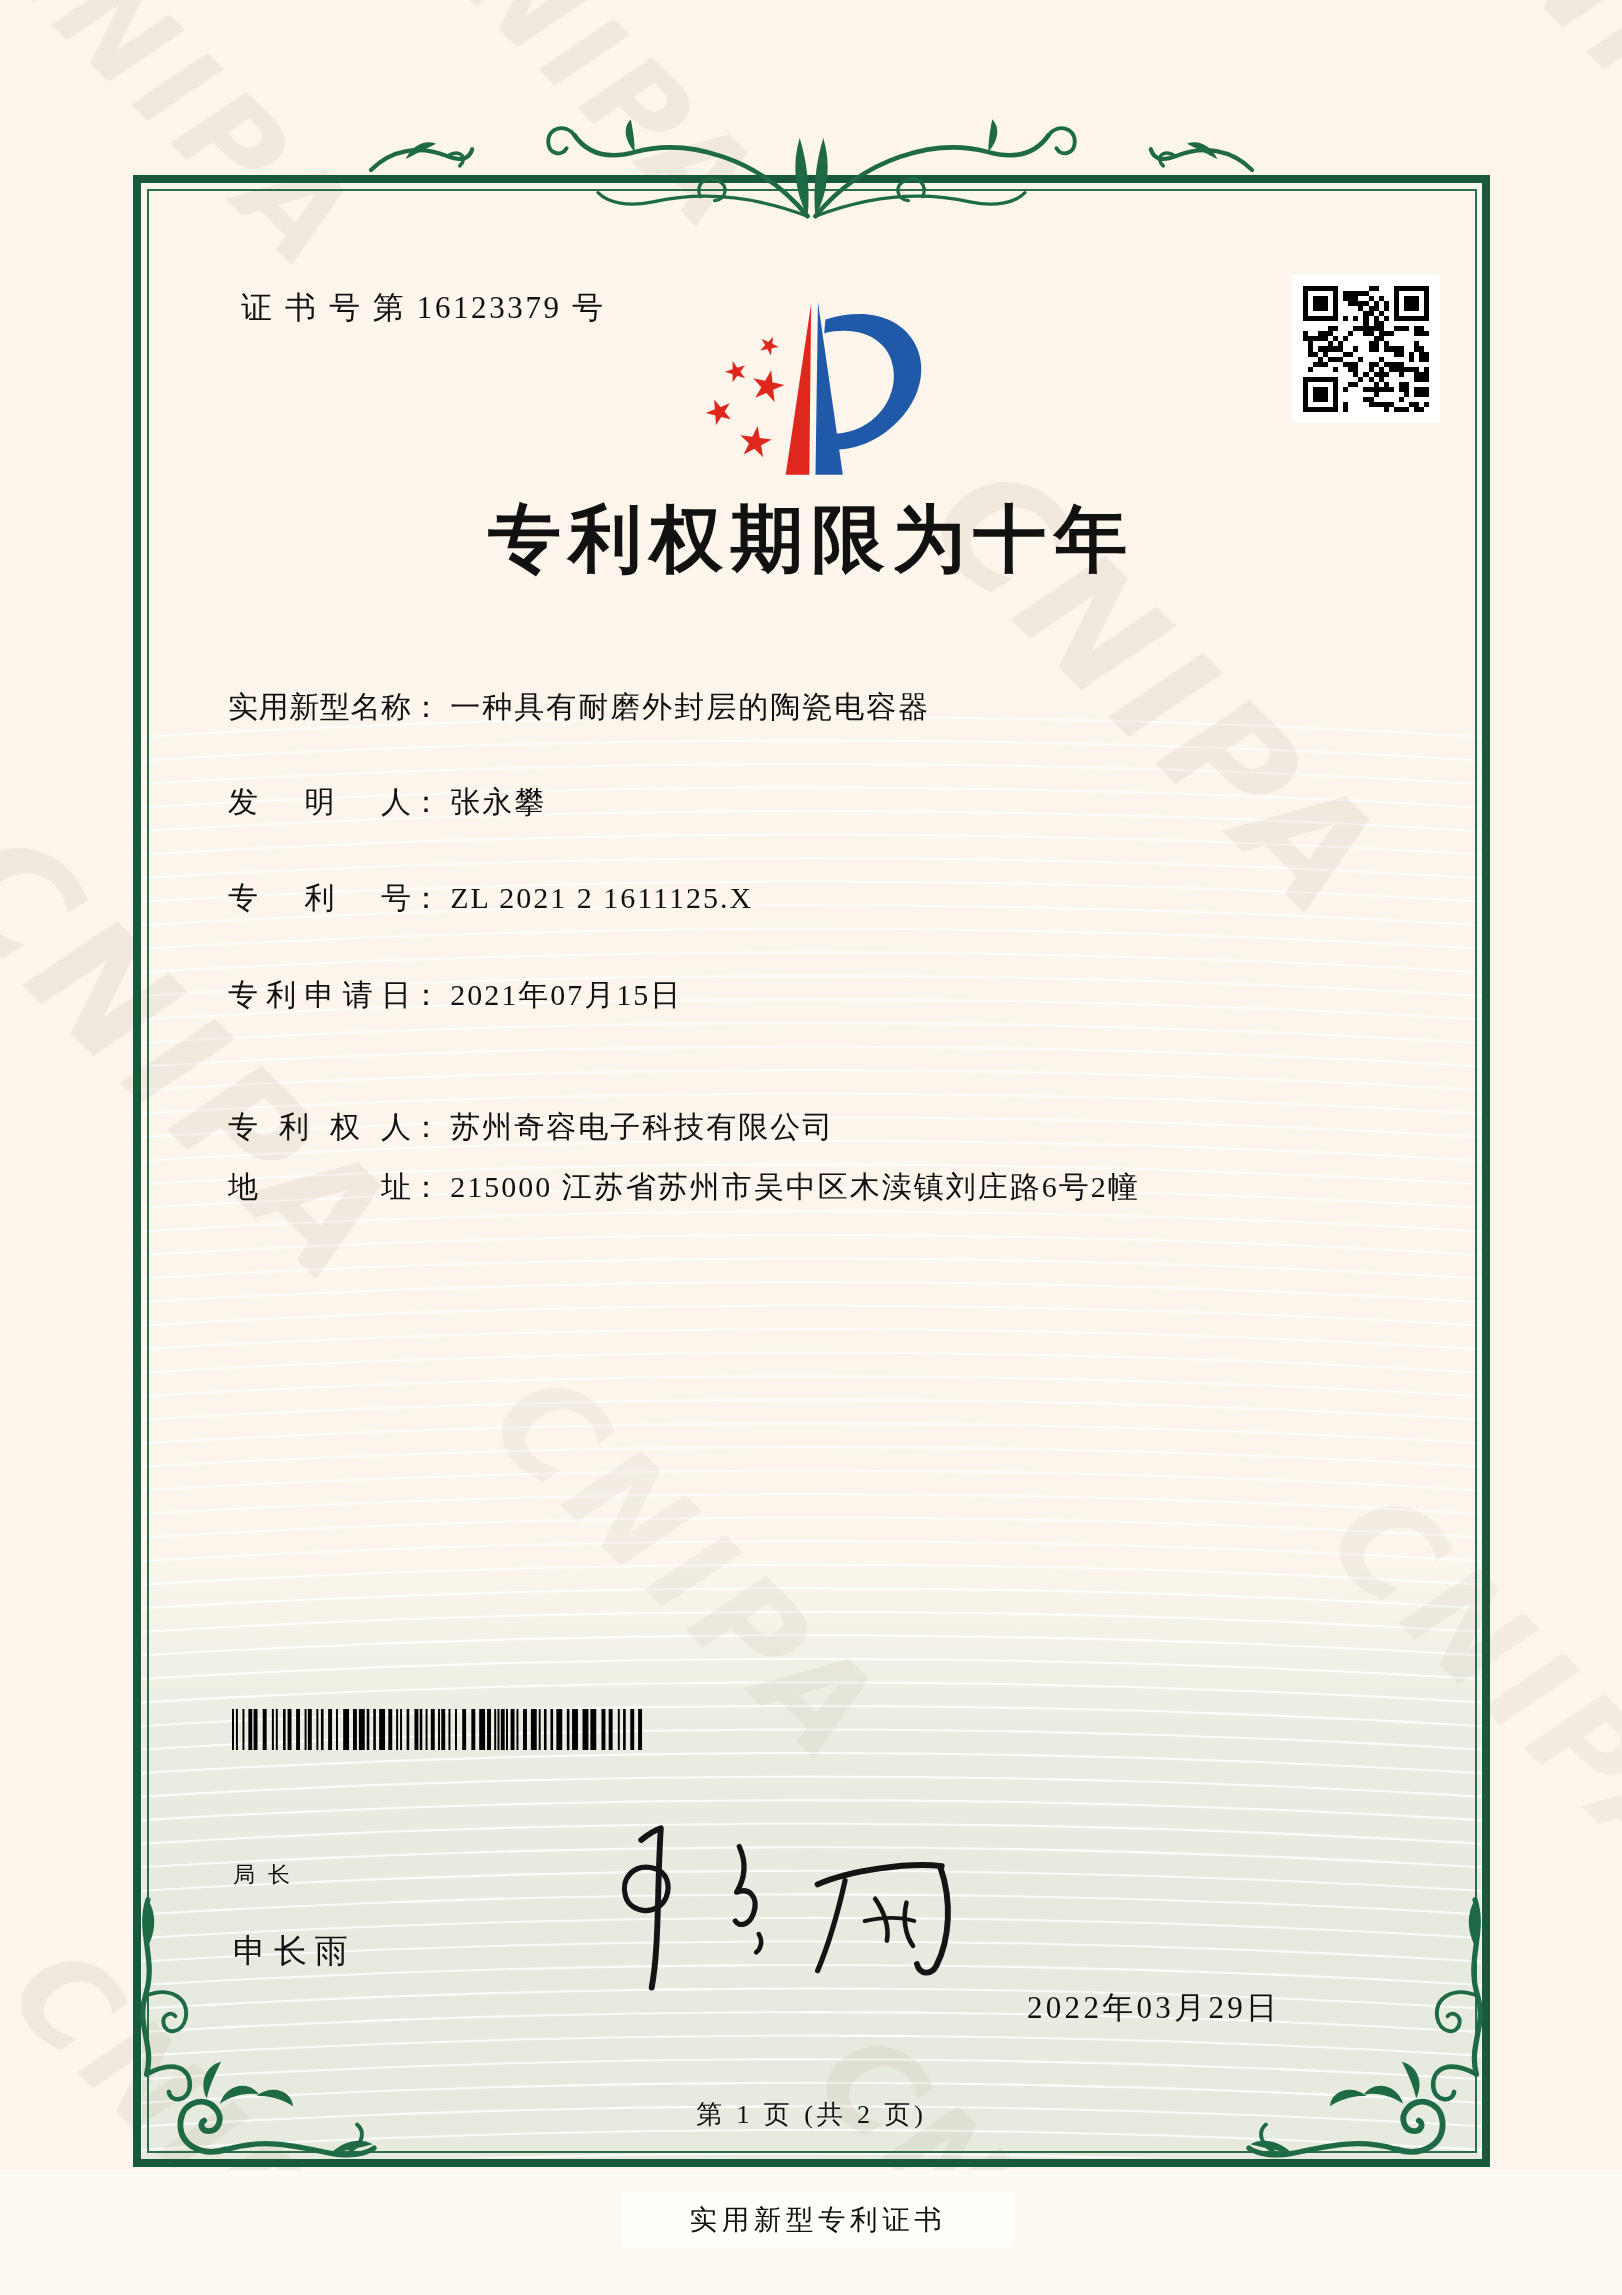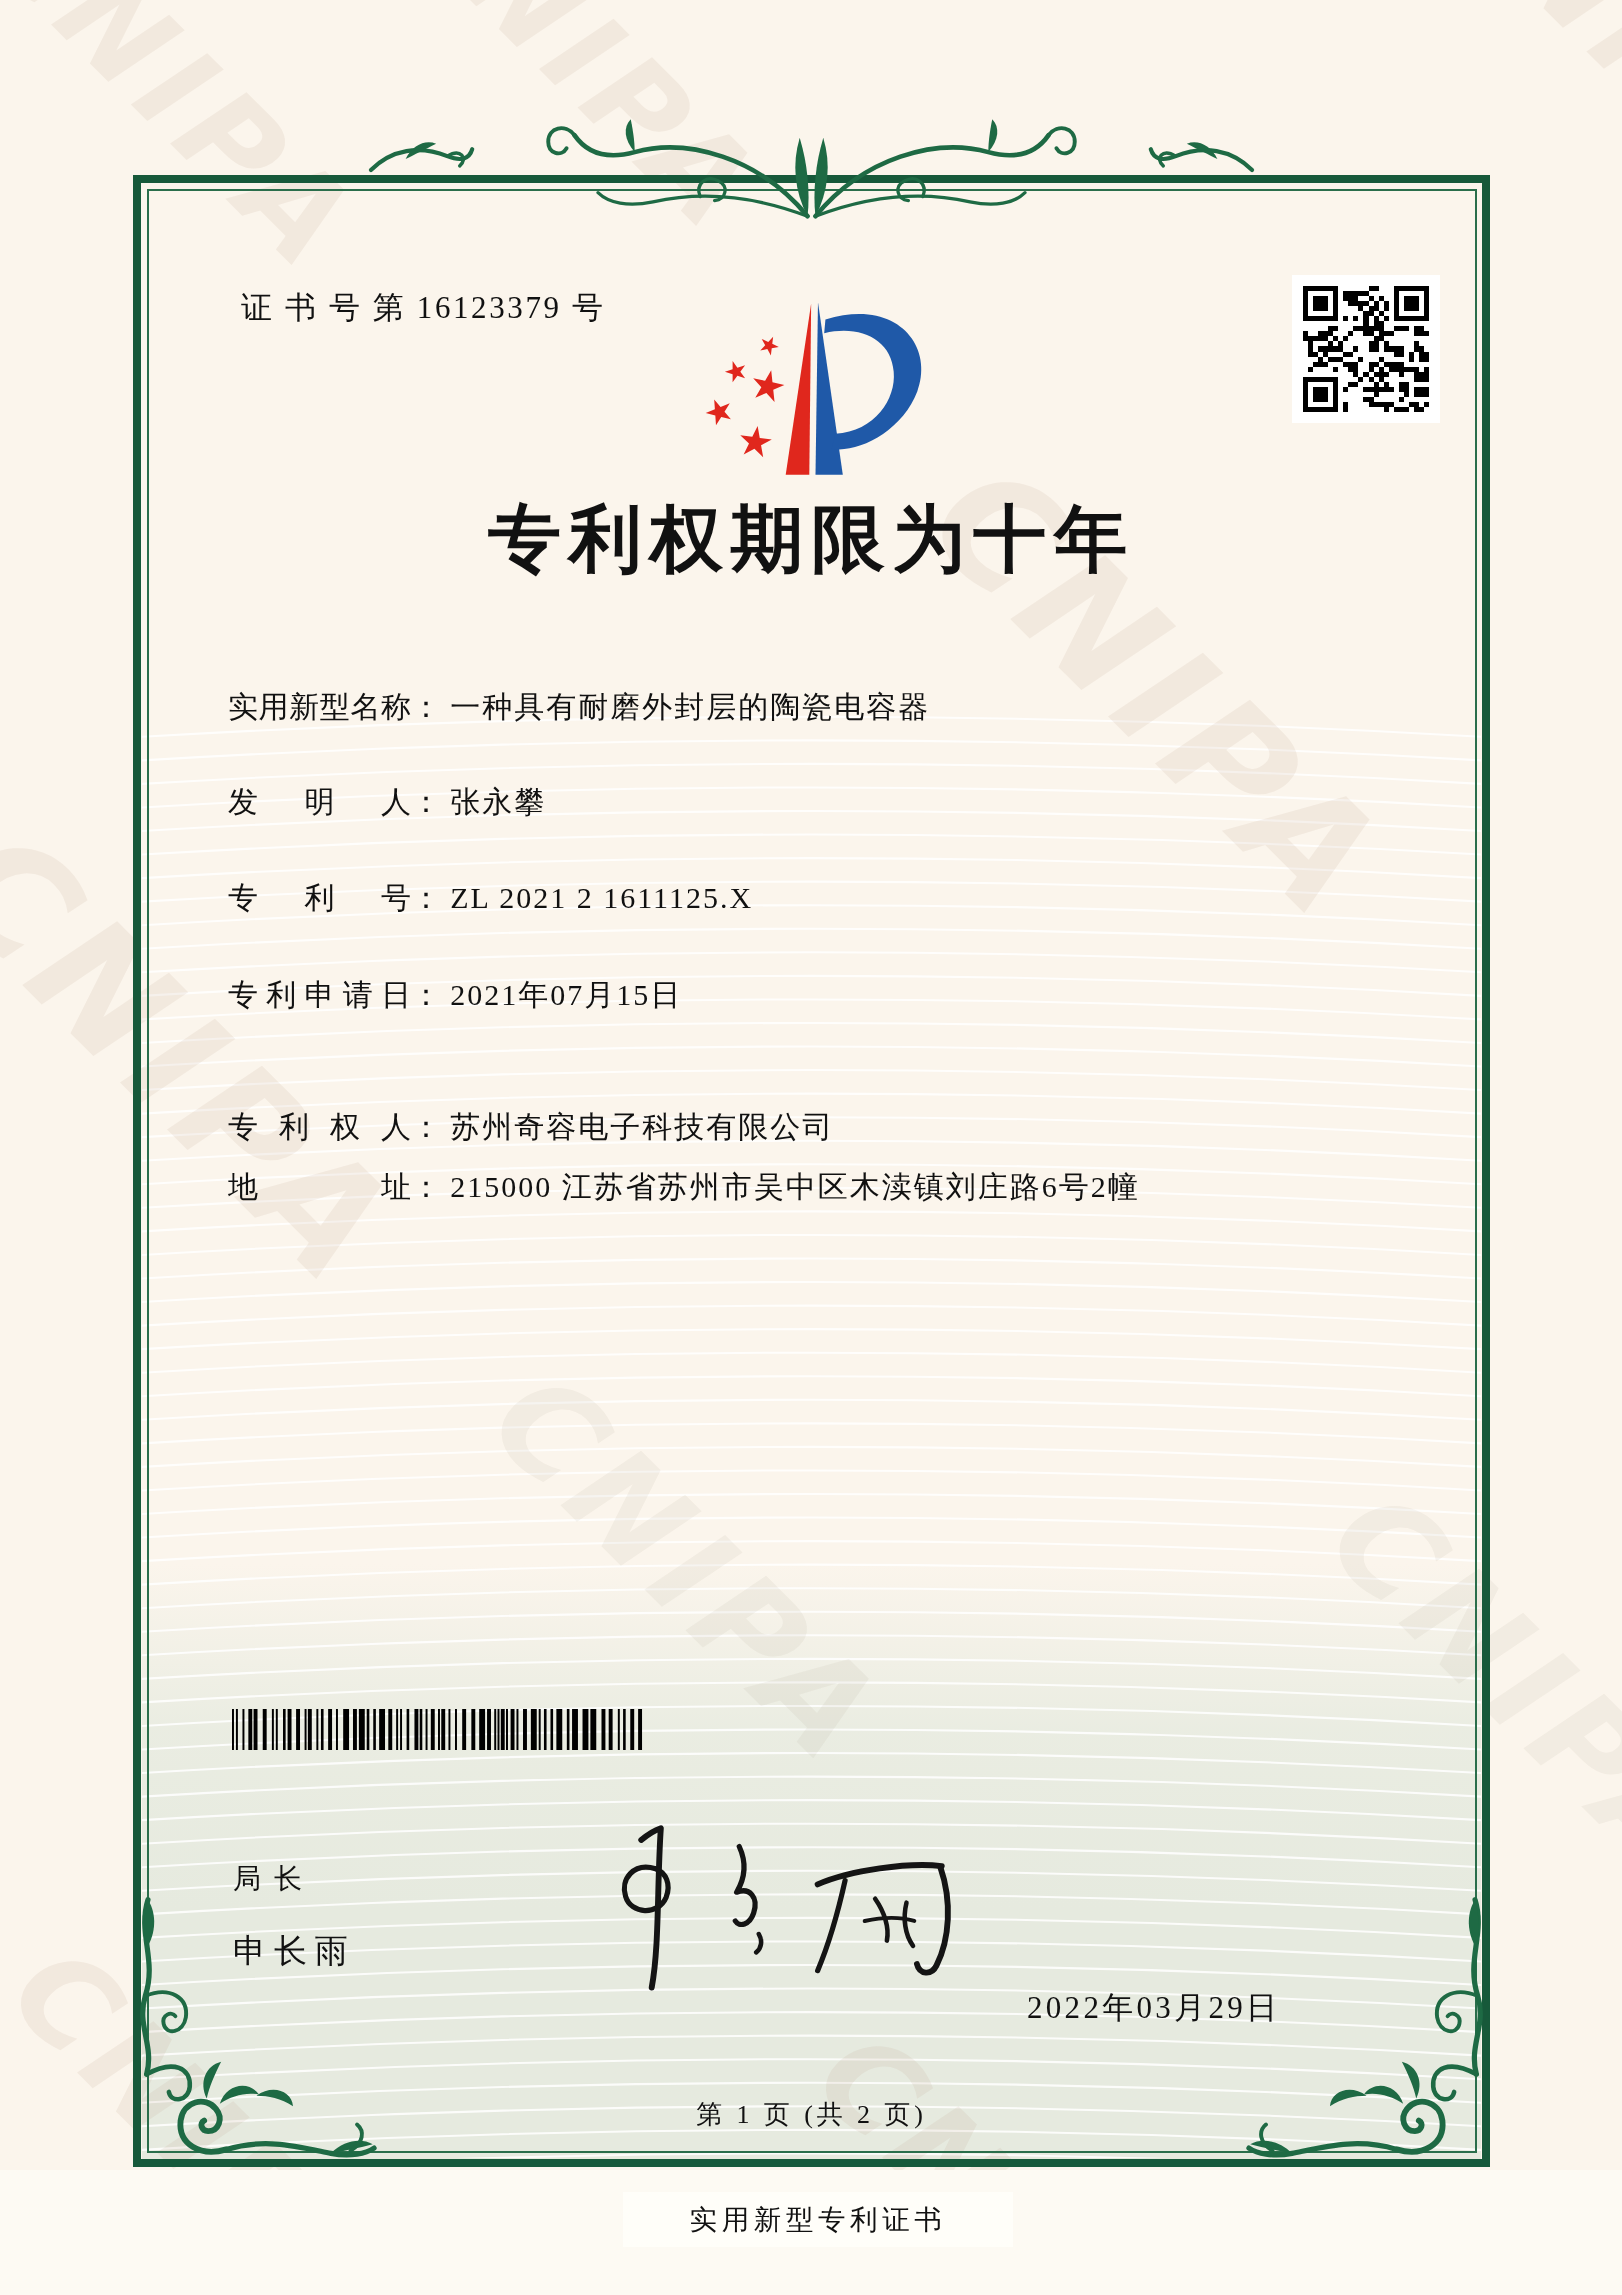--- a/index.html
+++ b/index.html
@@ -34,21 +34,21 @@
   .frow{position:absolute;left:0;white-space:nowrap;}
   .flabel{display:inline-block;width:183px;text-align:justify;text-align-last:justify;}
   .fvalue{margin-left:9.2px;letter-spacing:2px;}
   .grant2{position:absolute;left:605px;top:0;white-space:nowrap;}
   
   .body-text{position:absolute;left:217px;top:1334px;width:1238px;
     font-size:27.5px;line-height:47px;letter-spacing:2px;text-align:justify;}
   .body-text p{margin:0;text-indent:2em;}
   
   #barcode{position:absolute;left:232px;top:1709px;width:412px;height:41px;}
-  .signer-title{position:absolute;left:233px;top:1860px;font-size:28px;letter-spacing:13px;}
+  .signer-title{position:absolute;left:233px;top:1860px;font-size:22px;letter-spacing:13px;}
   .signer-name{position:absolute;left:233px;top:1929px;font-size:33px;letter-spacing:7.9px;}
   .signature{position:absolute;left:543px;top:1806px;width:497px;height:196px;}
   .issue-date{position:absolute;left:1027px;top:1987px;font-size:31px;letter-spacing:3.3px;}
   .page-info{position:absolute;left:0;width:1623px;top:2097px;text-align:center;font-size:26px;letter-spacing:3.9px;}
   .footer-band{position:absolute;left:623px;top:2192px;width:390px;height:55px;background:#fffef9;}
   .footer-note{width:100%;text-align:center;line-height:55px;font-size:27.5px;letter-spacing:4.6px;}
 </style>
 </head>
 <body>
 

